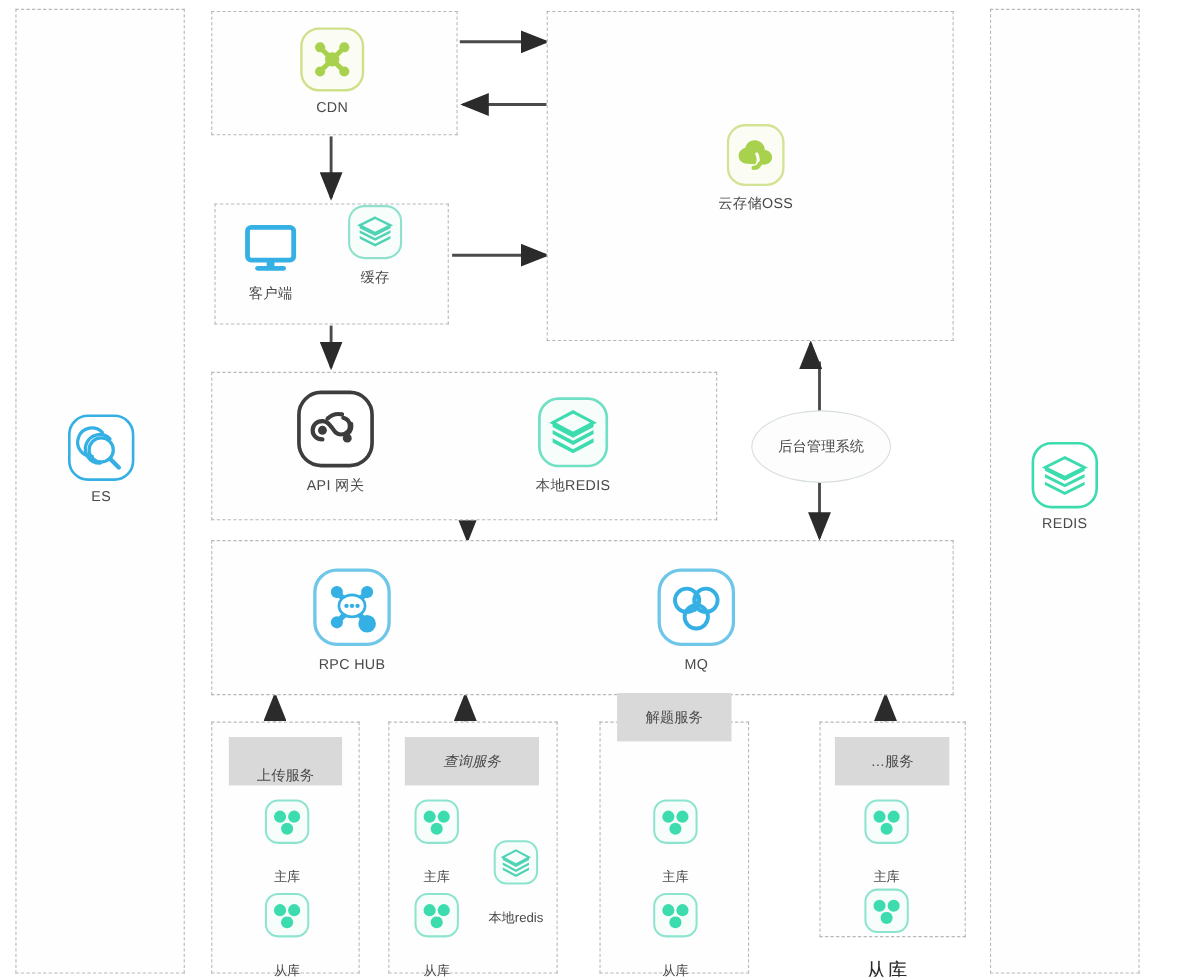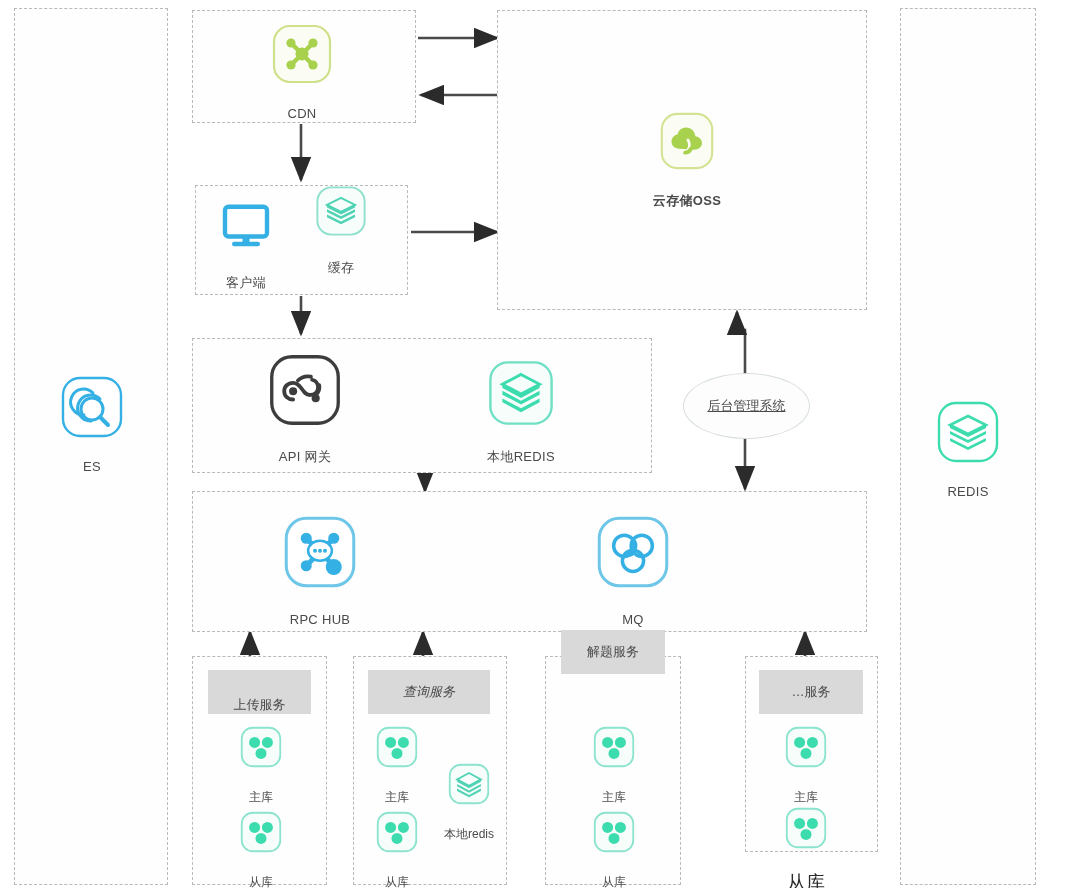--- a/index.html
+++ b/index.html
@@ -27,37 +27,36 @@
   .node {
     position: absolute;
     text-align: center;
   }
   .node .glyph {
     width: 64px; height: 64px;
     margin: 0 auto;
     position: relative;
   }
   .node .lbl {
-    margin-top: 20px;
+    margin-top: 4px;
     font-size: 13px;
     color: #4a4a4a;
     white-space: nowrap;
     letter-spacing: .3px;
   }
   .ellipse {
     position: absolute;
     border: 1px solid #d7dde0;
     border-radius: 50%;
     background: #fdfdfd;
     display: flex;
     align-items: center;
     justify-content: center;
     font-size: 13px;
     color: #4a4a4a;
-    text-decoration: underline;
   }
   .svc-head {
     position: absolute;
     background: #d9d9d9;
     display: flex;
     align-items: center;
     justify-content: center;
     font-size: 13px;
     color: #4a4a4a;
   }
@@ -143,21 +142,21 @@
       <circle cx="21" cy="21" r="4.6" fill="#a8d14e"></circle>
       <circle cx="43" cy="21" r="4.6" fill="#a8d14e"></circle>
       <circle cx="21" cy="43" r="4.6" fill="#a8d14e"></circle>
       <circle cx="43" cy="43" r="4.6" fill="#a8d14e"></circle>
     </svg>
   </div>
   <div class="lbl">CDN</div>
 </div>
 
 <div class="box" style="left:497px;top:10px;width:370px;height:300px;"></div>
-<div class="node" style="left:637px;top:110px;width:100px;font-weight:bold;">
+<div class="node" style="left:637px;top:110px;width:100px;">
   <div class="glyph" style="width:62px;height:62px;">
     <svg class="icon" viewBox="0 0 64 64">
       <rect x="6" y="4" width="52" height="56" rx="16" ry="16" fill="#fbfdf4" stroke="#d3e394" stroke-width="2.2"></rect>
       <path d="M24 40c-5 0-8-3.2-8-7.4 0-3.6 2.6-6.6 6.2-7.2C23 21 26.6 18 31 18c5.2 0 9.4 4.1 9.6 9.2 4 .5 6.8 3.4 6.8 6.9 0 4.1-3.4 6.9-7.8 6.9z" fill="#a8d14e"></path>
       <path d="M33 31c2 3 2 8-1 12" fill="none" stroke="#fbfdf4" stroke-width="3" stroke-linecap="round"></path>
       <path d="M30 44c3 0 5-1.6 6-4" fill="none" stroke="#a8d14e" stroke-width="4" stroke-linecap="round"></path>
     </svg>
   </div>
   <div class="lbl">云存储OSS</div>
 </div>

